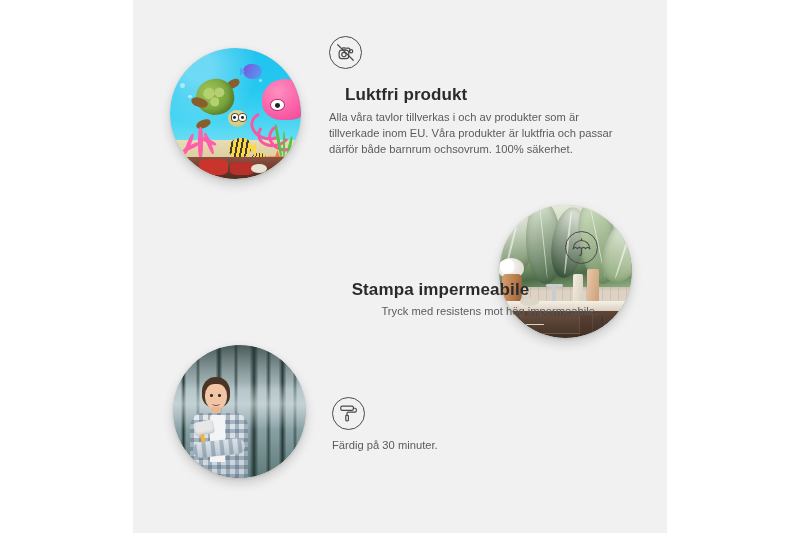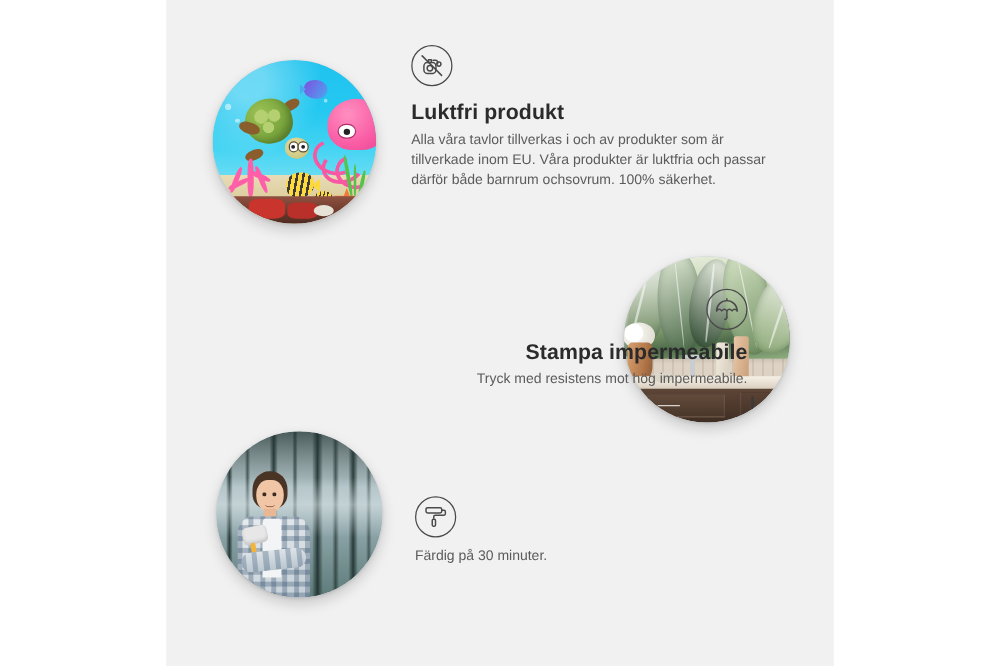--- a/index.html
+++ b/index.html
@@ -338,35 +338,35 @@
   .feature{position:absolute;}
   .ficon{
     width:33px;height:33px;border-radius:50%;
     border:1.4px solid #4a4a4a;
     display:flex;align-items:center;justify-content:center;
     box-sizing:border-box;
   }
   .ficon svg{display:block;}
   .ftitle{
     font-size:17px;font-weight:bold;color:#2b2b2b;
-    letter-spacing:.1px;margin:0;
+    letter-spacing:.1px;margin:16px;
   }
   .fdesc{
     font-size:11.2px;color:#5b5b5b;line-height:1.42;margin:0;
   }
 
   
   #feature-odourless{left:196px;top:36px;width:290px;}
   #feature-odourless .ficon{margin-bottom:11px;}
   #feature-odourless .ftitle{margin-bottom:5px;}
 
   
   #feature-waterproof{left:150px;top:231px;width:315px;text-align:right;}
   #feature-waterproof .ficon{margin-left:auto;margin-bottom:8px;}
-  #feature-waterproof .ftitle{margin-bottom:4px;}
+  #feature-waterproof .ftitle{margin-bottom:4px;text-align:center;}
 
   
   #feature-assembly{left:199px;top:397px;width:280px;}
   #feature-assembly .ficon{margin-bottom:8px;}
   #feature-assembly .ftitle{margin-bottom:4px;}
 </style>
 </head>
 <body>
 
 <div class="page">

